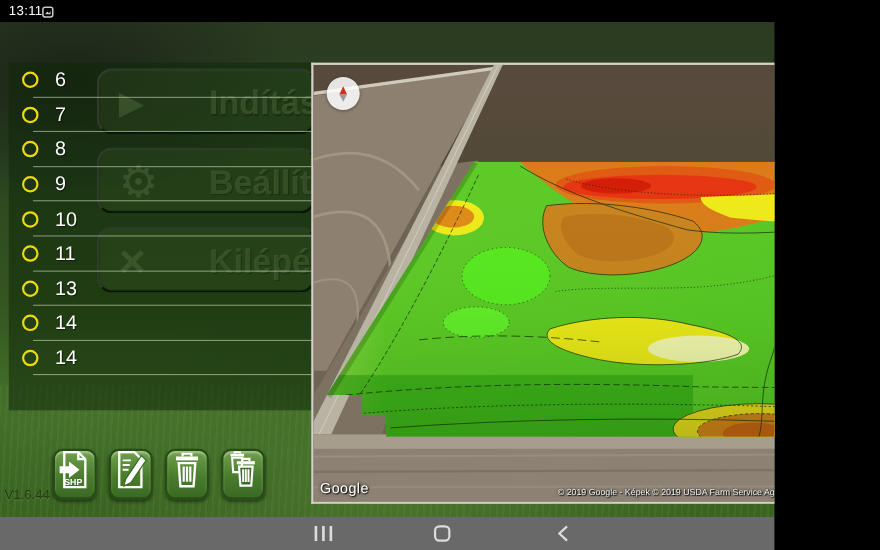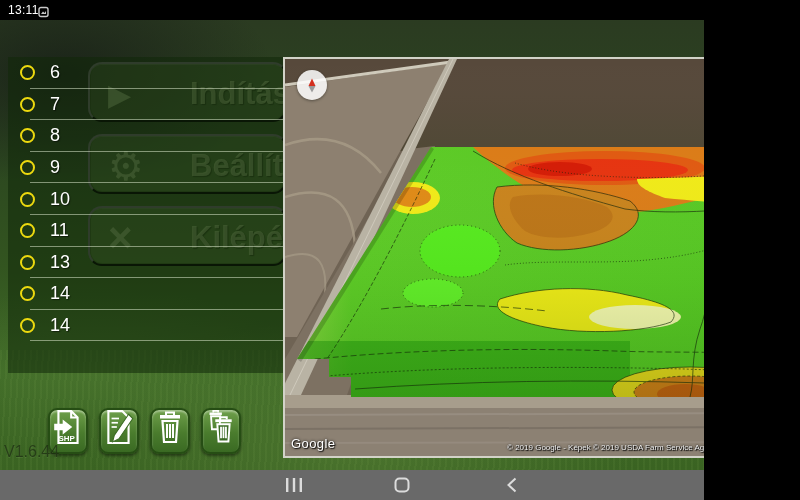--- a/index.html
+++ b/index.html
@@ -43,21 +43,21 @@
     border-radius:50%;background:var(--accent_yellow);}
   .rlabel{margin-left:15px;font-size:18px;color:#fff;text-shadow:1px 1px 1px rgba(0,0,0,.5);}
   .row.selected .rlabel{color:var(--accent_yellow);}
   
   #toolbar{position:absolute;left:48px;top:408px;display:flex;gap:11px;}
   .tool-btn{width:40px;height:46px;border-radius:9px;border:2px solid #264d14;
     background:linear-gradient(180deg,#6fa04b 0%,#4a7c2d 55%,#3a6a23 100%);
     box-shadow:inset 0 2px 2px rgba(255,255,255,.38),0 2px 3px rgba(0,0,0,.45);
     display:flex;align-items:flex-start;justify-content:center;padding:0;cursor:pointer;}
   
-  #version{position:absolute;left:4px;top:443px;font-size:16px;color:rgba(25,42,15,.70);
+  #version{position:absolute;left:4px;top:443px;font-size:12px;color:rgba(25,42,15,.70);
     text-shadow:0 1px 0 rgba(180,210,150,.12);}
   
   #map{position:absolute;left:283px;top:57px;width:517px;height:401px;box-sizing:border-box;
     border-left:2px solid #d2d2c8;border-top:2px solid #d2d2c8;border-bottom:2px solid #d2d2c8;
     background:#6f6354;}
   #map svg.scene{position:absolute;left:0;top:0;}
   #compass{position:absolute;left:12px;top:11px;width:30px;height:30px;border-radius:50%;
     background:rgba(255,255,255,.85);box-shadow:0 1px 3px rgba(0,0,0,.4);border:none;cursor:pointer;padding:0;}
   #minimap{position:absolute;left:441px;top:8px;width:70px;height:62px;background:#f8f6f0;
     border:3px solid #ececec;box-shadow:0 0 0 1px #8a8a82,0 1px 4px rgba(0,0,0,.5);box-sizing:border-box;cursor:pointer;}

